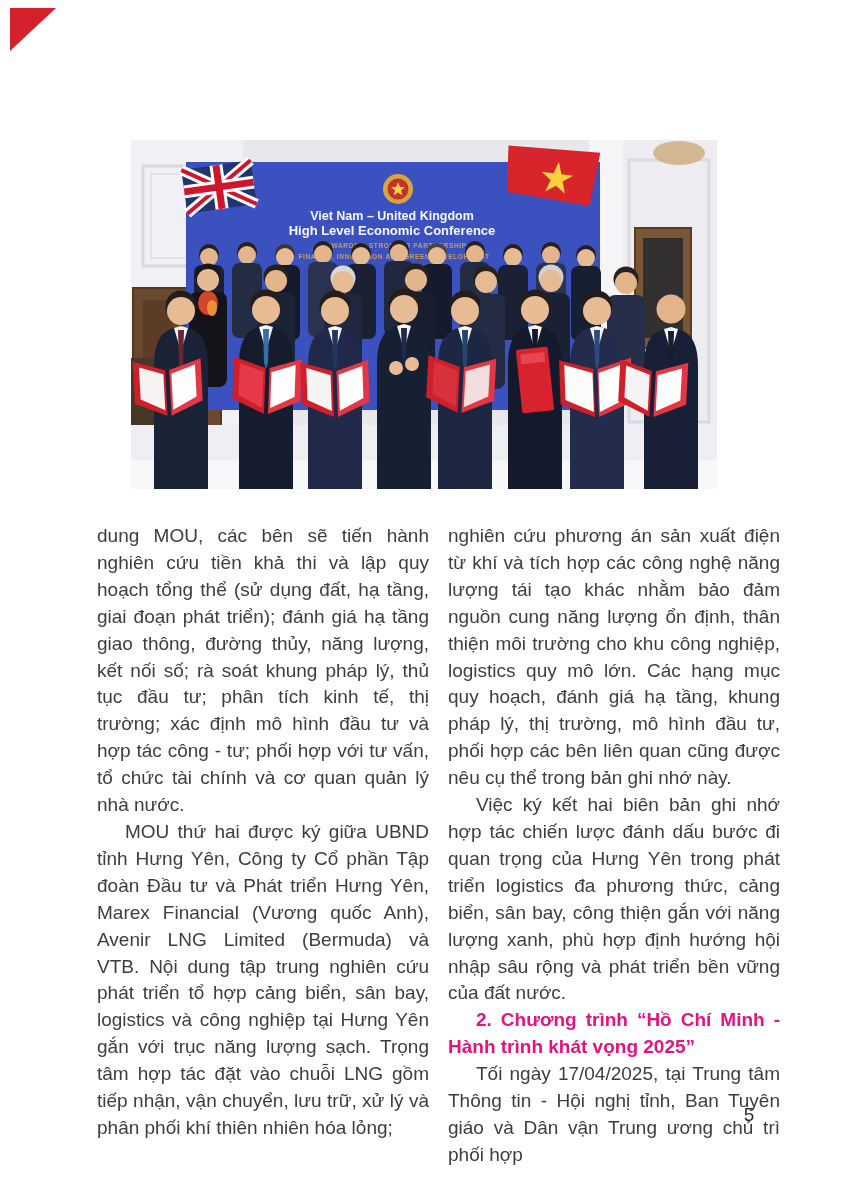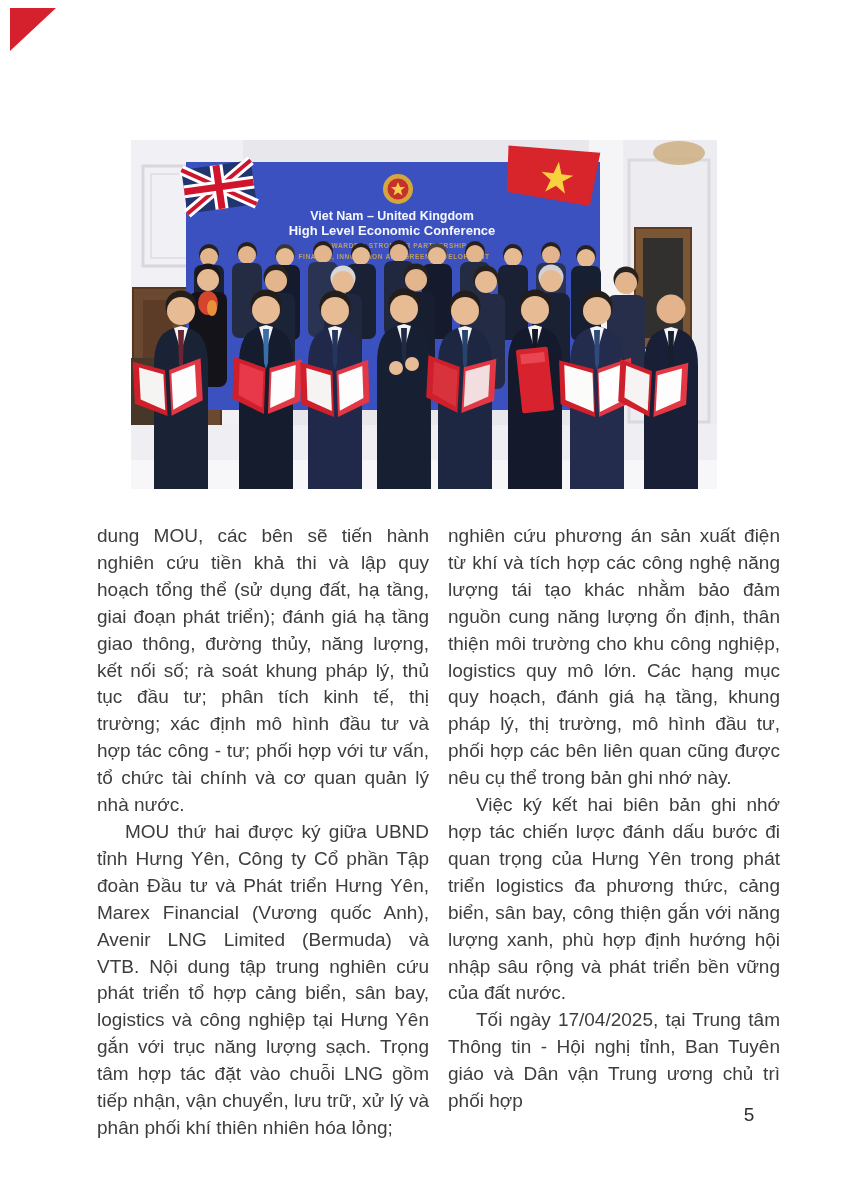--- a/index.html
+++ b/index.html
@@ -296,18 +296,19 @@
 
 
   <div class="col col-left">
     <p class="cont">dung MOU, các bên sẽ tiến hành nghiên cứu tiền khả thi và lập quy hoạch tổng thể (sử dụng đất, hạ tầng, giai đoạn phát triển); đánh giá hạ tầng giao thông, đường thủy, năng lượng, kết nối số; rà soát khung pháp lý, thủ tục đầu tư; phân tích kinh tế, thị trường; xác định mô hình đầu tư và hợp tác công - tư; phối hợp với tư vấn, tổ chức tài chính và cơ quan quản lý nhà nước.</p>
     <p>MOU thứ hai được ký giữa UBND tỉnh Hưng Yên, Công ty Cổ phần Tập đoàn Đầu tư và Phát triển Hưng Yên, Marex Financial (Vương quốc Anh), Avenir LNG Limited (Bermuda) và VTB. Nội dung tập trung nghiên cứu phát triển tổ hợp cảng biển, sân bay, logistics và công nghiệp tại Hưng Yên gắn với trục năng lượng sạch. Trọng tâm hợp tác đặt vào chuỗi LNG gồm tiếp nhận, vận chuyển, lưu trữ, xử lý và phân phối khí thiên nhiên hóa lỏng;</p>
   </div>
 
   <div class="col col-right">
     <p class="cont">nghiên cứu phương án sản xuất điện từ khí và tích hợp các công nghệ năng lượng tái tạo khác nhằm bảo đảm nguồn cung năng lượng ổn định, thân thiện môi trường cho khu công nghiệp, logistics quy mô lớn. Các hạng mục quy hoạch, đánh giá hạ tầng, khung pháp lý, thị trường, mô hình đầu tư, phối hợp các bên liên quan cũng được nêu cụ thể trong bản ghi nhớ này.</p>
     <p>Việc ký kết hai biên bản ghi nhớ hợp tác chiến lược đánh dấu bước đi quan trọng của Hưng Yên trong phát triển logistics đa phương thức, cảng biển, sân bay, công thiện gắn với năng lượng xanh, phù hợp định hướng hội nhập sâu rộng và phát triển bền vững của đất nước.</p>
+    <p class="heading">2. Chương trình “Hồ Chí Minh - Hành trình khát vọng 2025”</p>
     <p>Tối ngày 17/04/2025, tại Trung tâm Thông tin - Hội nghị tỉnh, Ban Tuyên giáo và Dân vận Trung ương chủ trì phối hợp</p>
   </div>
 
   <div class="pagenum">5</div>
 
 </div>
 
 </body></html>

